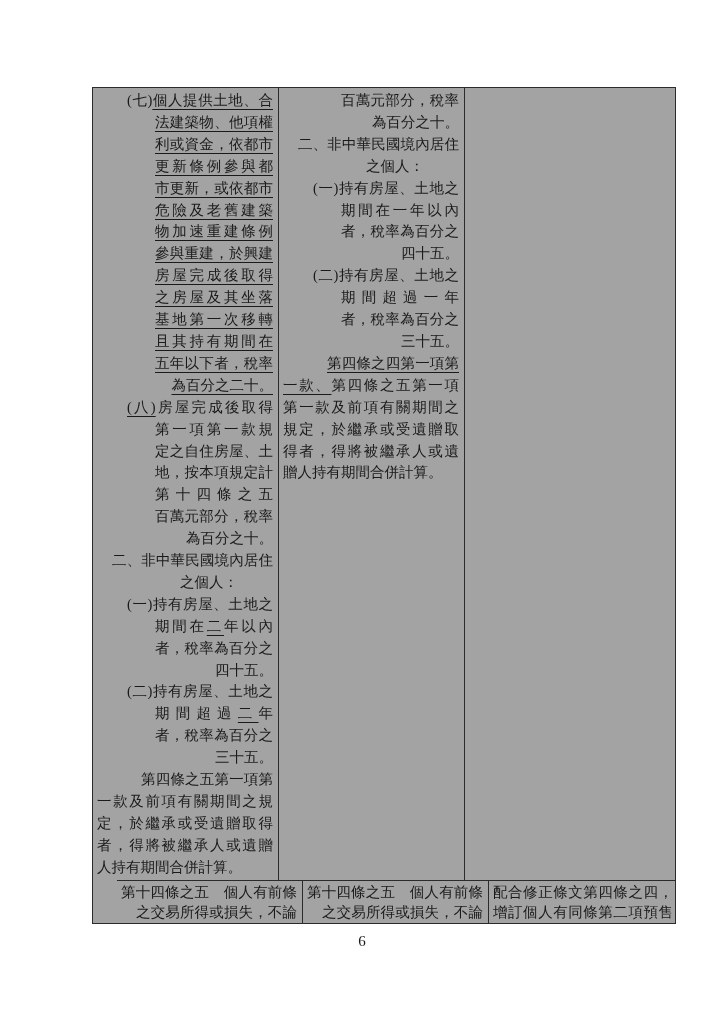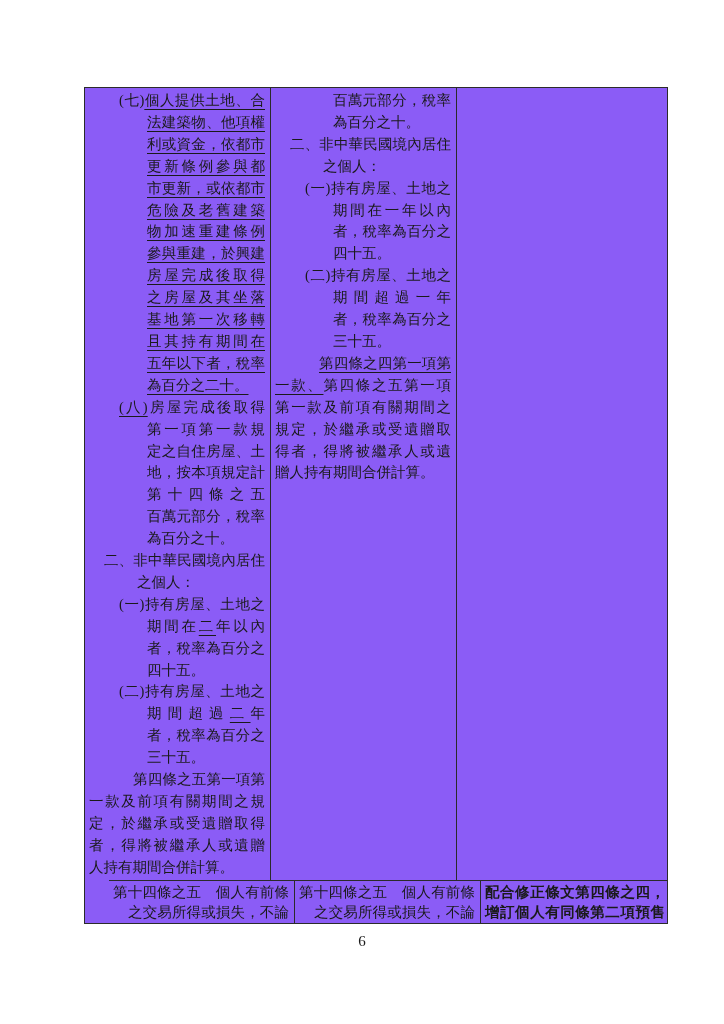--- a/index.html
+++ b/index.html
@@ -1,36 +1,36 @@
 <!DOCTYPE html>
 <html><head>
 <meta charset="utf-8">
 <style>
   html,body{margin:0;padding:0;}
   body{
     width:724px;height:1024px;background:#ffffff;position:relative;
     font-family:"Liberation Serif","DejaVu Serif",serif;color:#1a1a1a;
     -webkit-font-smoothing:antialiased;
   }
-  .tbl{position:absolute;left:84px;top:87px;border:1px solid #2b2b2b;background:#8b5cf6;}
+  .tbl{position:absolute;left:92px;top:87px;border:1px solid #2b2b2b;background:#a3a3a3;}
   .trow{display:flex;}
   .r1{height:792px;}
   .r2{height:42px;border-top:1px solid #2b2b2b;margin-left:24px;}
   .cell{box-sizing:border-box;overflow:hidden;padding:2px 5px 0 4px;
         font-size:14.5px;line-height:21.9px;}
   .c1,.c2{width:186px;border-right:1px solid #2b2b2b;}
-  .c3{width:186px;padding-right:2px;font-weight:bold;}
+  .c3{width:186px;padding-right:2px;}
   .r2 .cell{line-height:20px;padding-top:1px;}
   .ln{min-height:1em;}
   .j{text-align:justify;text-align-last:justify;}
   .i0{padding-left:0;}
   .i1{padding-left:15px;}
   .i2{padding-left:30px;}
-  .i3{padding-left:48px;}
-  .i4{padding-left:58px;}
+  .i3{padding-left:48px;text-align:center;}
+  .i4{padding-left:58px;text-align:right;}
   .ip{padding-left:44px;}
   .u{text-decoration:underline;text-underline-offset:3.5px;text-decoration-thickness:1px;}
   .pageno{position:absolute;top:933px;left:0;width:724px;text-align:center;
           font-size:15px;color:#1a1a1a;}
 </style>
 </head>
 <body>
 
 <div class="tbl">
   <div class="trow r1">

